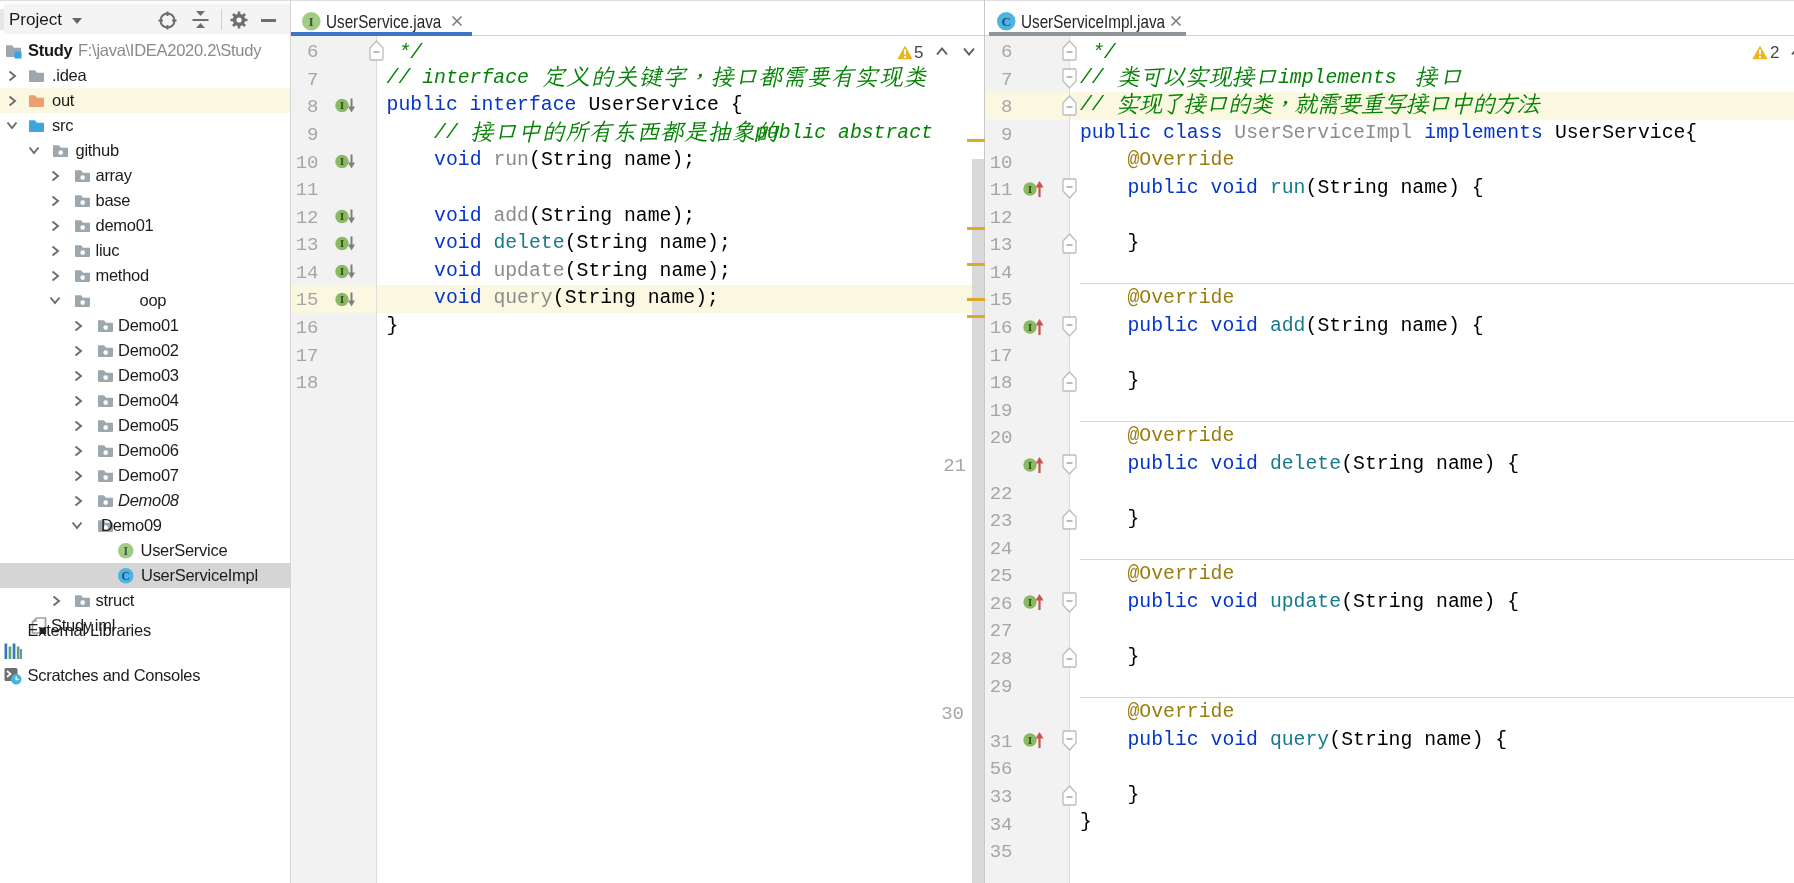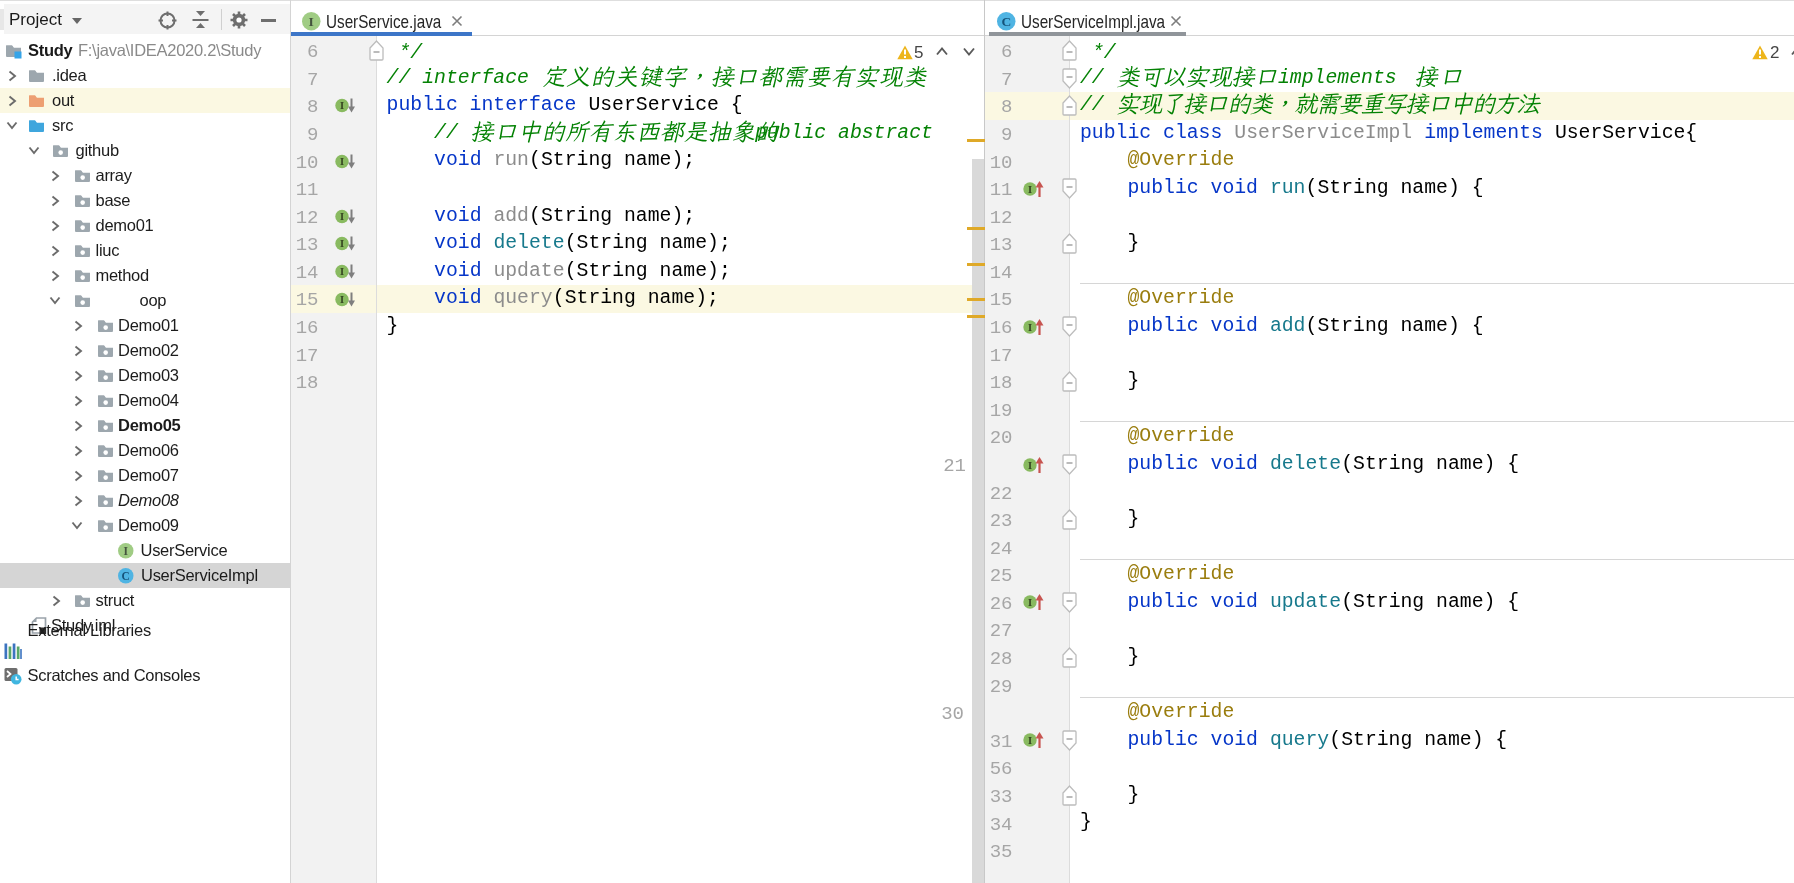--- a/index.html
+++ b/index.html
@@ -211,21 +211,21 @@
   </svg>
 <div class="tree" style="left:118px;top:388px;">Demo04</div>
 <svg style="left:72.5px;top:419.5px" width="11" height="12">
     <path d="M2.5 1.5 L8 6 L2.5 10.5" fill="none" stroke="#6b6b6b" stroke-width="1.9"></path>
   </svg>
 <svg style="left:96.5px;top:417.5px" width="18" height="16">
     <path d="M1 2.5 H7 L9 4.8 H16 V13 Q16 14 15 14 H2 Q1 14 1 13 Z" fill="#9da7ae"></path>
     <rect x="1" y="2.5" width="6.5" height="3.4" rx="0.8" fill="#9da7ae"></rect>
     <circle cx="8.7" cy="9.6" r="2.3" fill="#fff"></circle>
   </svg>
-<div class="tree" style="left:118px;top:413px;font-weight:bold;">Demo05</div>
+<div class="tree" style="left:118px;top:413px;">Demo05</div>
 <svg style="left:72.5px;top:444.5px" width="11" height="12">
     <path d="M2.5 1.5 L8 6 L2.5 10.5" fill="none" stroke="#6b6b6b" stroke-width="1.9"></path>
   </svg>
 <svg style="left:96.5px;top:442.5px" width="18" height="16">
     <path d="M1 2.5 H7 L9 4.8 H16 V13 Q16 14 15 14 H2 Q1 14 1 13 Z" fill="#9da7ae"></path>
     <rect x="1" y="2.5" width="6.5" height="3.4" rx="0.8" fill="#9da7ae"></rect>
     <circle cx="8.7" cy="9.6" r="2.3" fill="#fff"></circle>
   </svg>
 <div class="tree" style="left:118px;top:438px;">Demo06</div>
 <svg style="left:72.5px;top:469.5px" width="11" height="12">
@@ -247,21 +247,21 @@
   </svg>
 <div class="tree" style="left:118px;top:488px;font-style:italic;">Demo08</div>
 <svg style="left:71px;top:520.0px" width="12" height="11">
     <path d="M1.5 2.5 L6 8 L10.5 2.5" fill="none" stroke="#6b6b6b" stroke-width="1.9"></path>
   </svg>
 <svg style="left:96.5px;top:517.5px" width="18" height="16">
     <path d="M1 2.5 H7 L9 4.8 H16 V13 Q16 14 15 14 H2 Q1 14 1 13 Z" fill="#9da7ae"></path>
     <rect x="1" y="2.5" width="6.5" height="3.4" rx="0.8" fill="#9da7ae"></rect>
     <circle cx="8.7" cy="9.6" r="2.3" fill="#fff"></circle>
   </svg>
-<div class="tree" style="left:118px;top:513px;">Demo09</div>
+<div class="tree" style="left:101px;top:513px;">Demo09</div>
 <svg style="left:117.8px;top:542.75px" width="15.5" height="15.5">
     <circle cx="7.75" cy="7.75" r="7.75" fill="#a0cc84"></circle>
     <text x="7.75" y="11.89" text-anchor="middle" font-family="Liberation Serif,serif" font-weight="bold" font-size="11.5" fill="#44543e">I</text>
   </svg>
 <div class="tree" style="left:140.5px;top:538px;">UserService</div>
 <svg style="left:117.8px;top:567.75px" width="15.5" height="15.5">
     <circle cx="7.75" cy="7.75" r="7.75" fill="#4fb4e3"></circle>
     <text x="7.75" y="11.89" text-anchor="middle" font-family="Liberation Serif,serif" font-weight="bold" font-size="11.5" fill="#15537a">C</text>
   </svg>
 <div class="tree" style="left:141px;top:563px;">UserServiceImpl</div>

